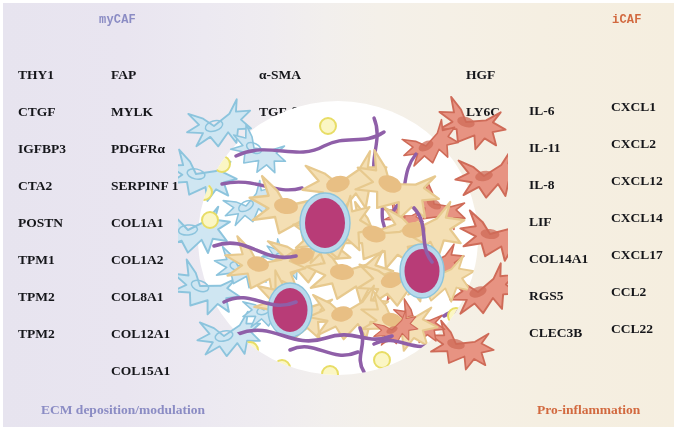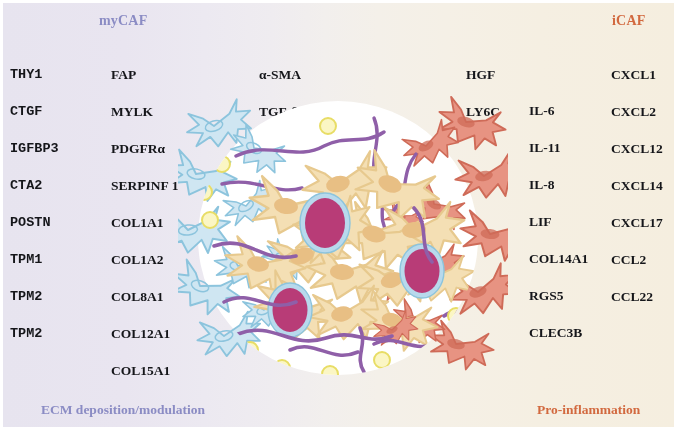--- a/index.html
+++ b/index.html
@@ -21,23 +21,24 @@
         #f4f0e9 56%,
         #f5f0e6 66%,
         #f5efe2 80%,
         #f5eedf 100%);
   }
 
   
   .hdr{
     position:absolute;
     font-weight:bold;
-    font-size:14px;
+    font-size:12px;
     letter-spacing:.2px;
     white-space:nowrap;
+    font-family:Liberation Mono, monospace;
   }
   #hdr-mycaf{left:96px;top:10px;color:#8b8cc4;}
   #hdr-icaf{left:609px;top:10px;color:#d2693f;}
 
   
   .ftr{
     position:absolute;
     font-weight:bold;
     font-size:13.5px;
     white-space:nowrap;
@@ -48,26 +49,26 @@
   
   .gene-col{position:absolute;top:62px;}
   .gene{
     height:37px;
     line-height:20px;
     font-weight:bold;
     font-size:13.5px;
     color:#15161a;
     white-space:nowrap;
   }
-  #col-my-1{left:7px;font-family:Liberation Mono, monospace;}
+  #col-my-1{left:15px;}
   #col-my-2{left:108px;}
   #col-my-3{left:214px;margin-left:42px;}
   #col-ic-1{left:463px;}
   #col-ic-2{left:526px;margin-top:36px;}
-  #col-ic-3{left:608px;}
+  #col-ic-3{left:608px;margin-top:32px;}
 
   
   #illus{
     position:absolute;
     left:175px;top:85px;
     width:330px;height:300px;
   }
   #illus svg{display:block;}
 </style>
 </head>

